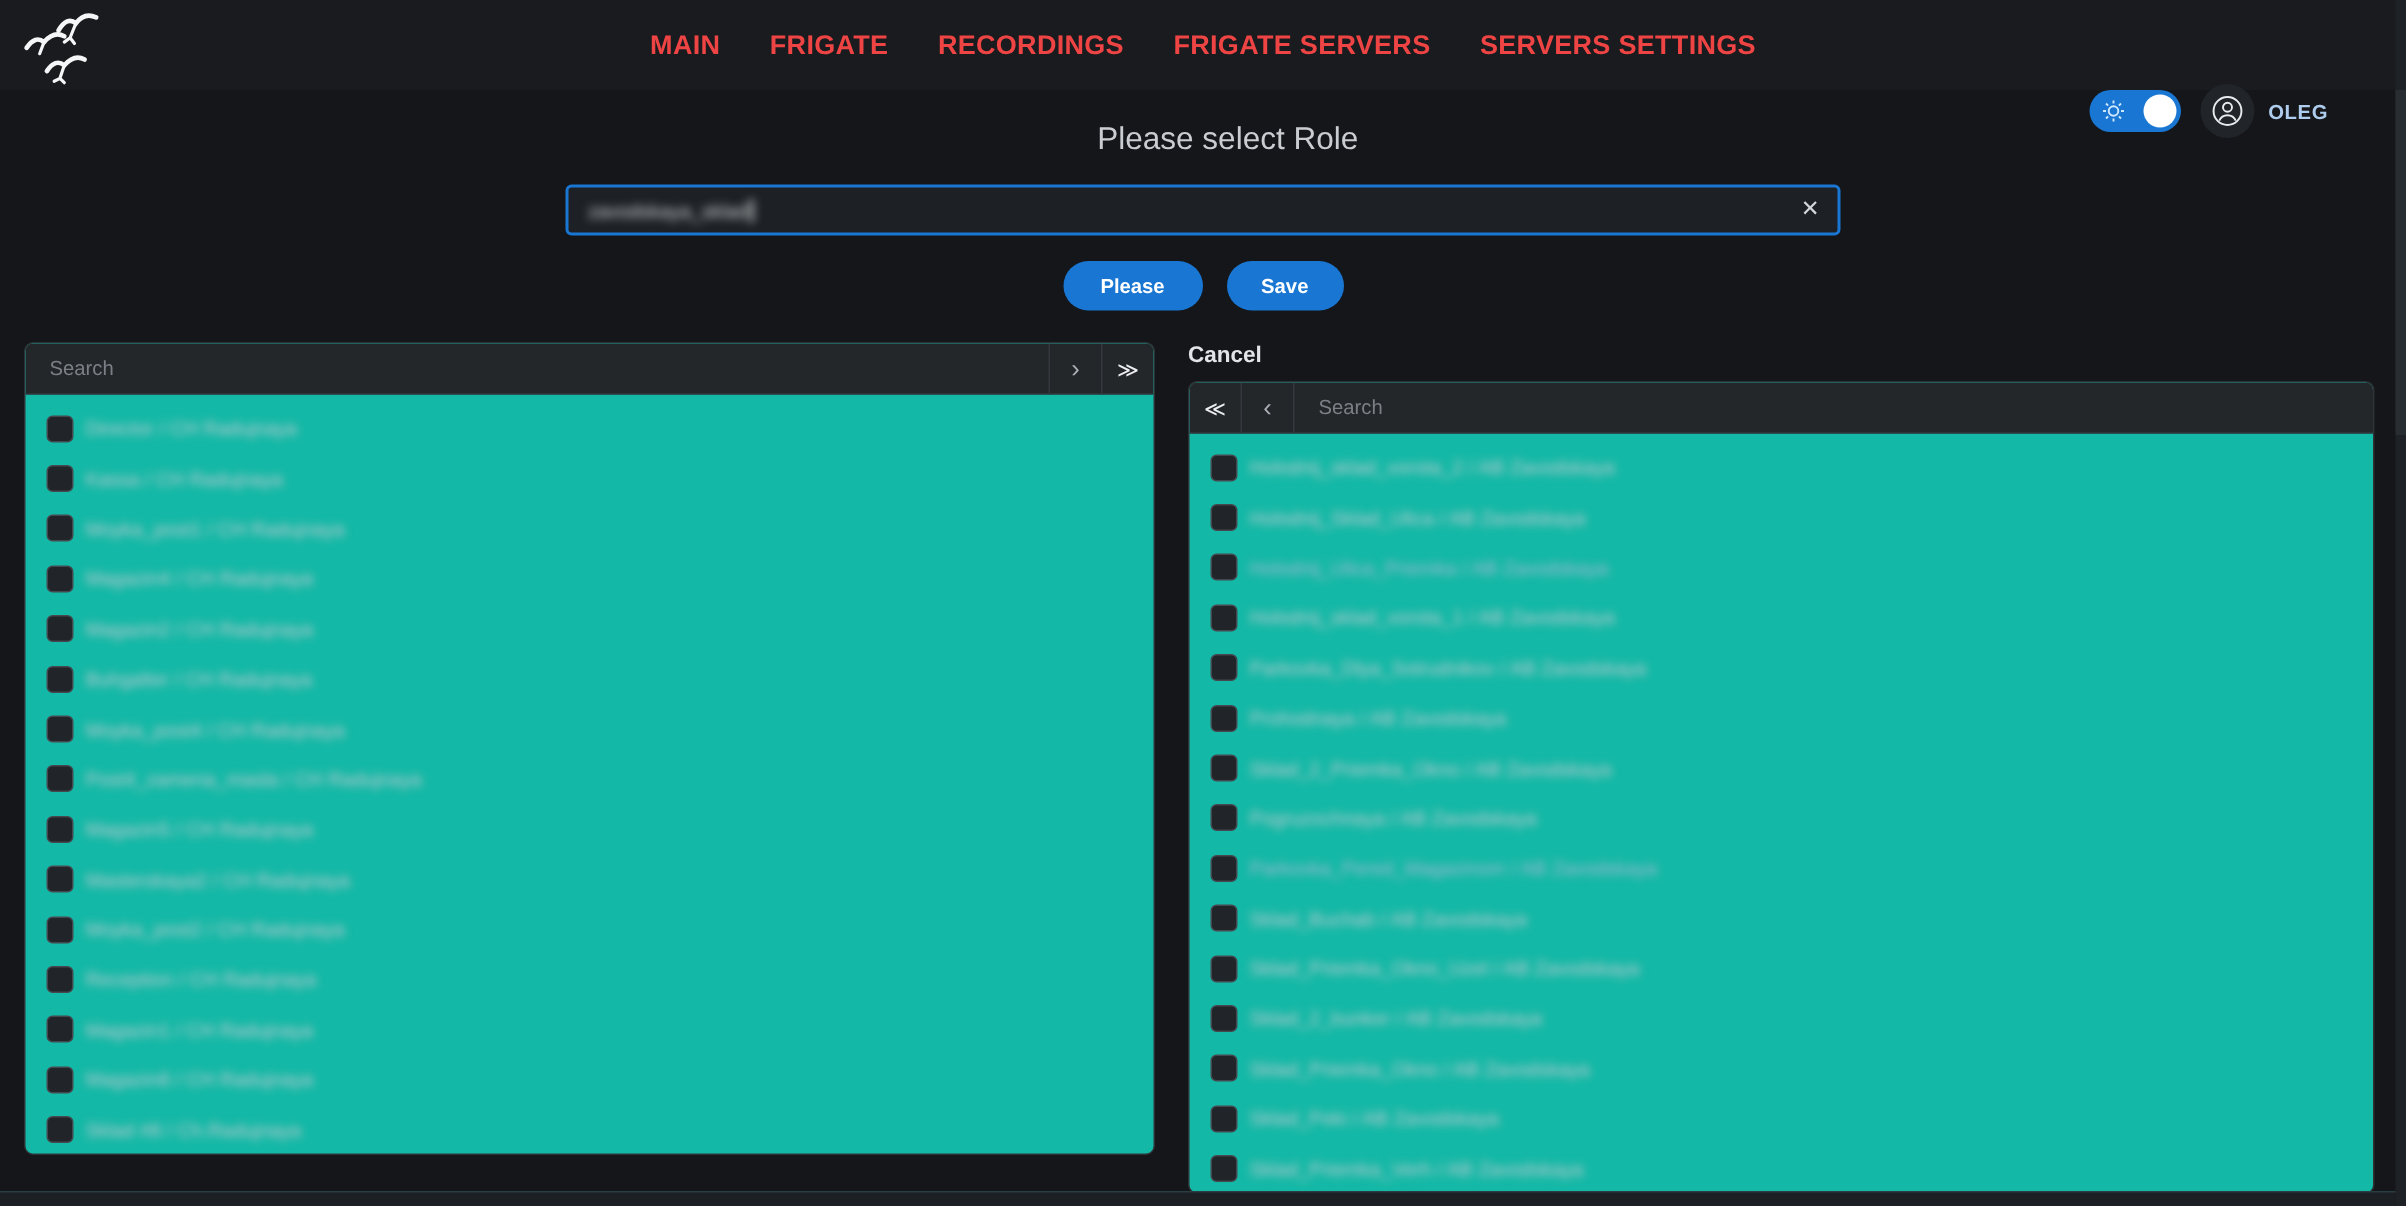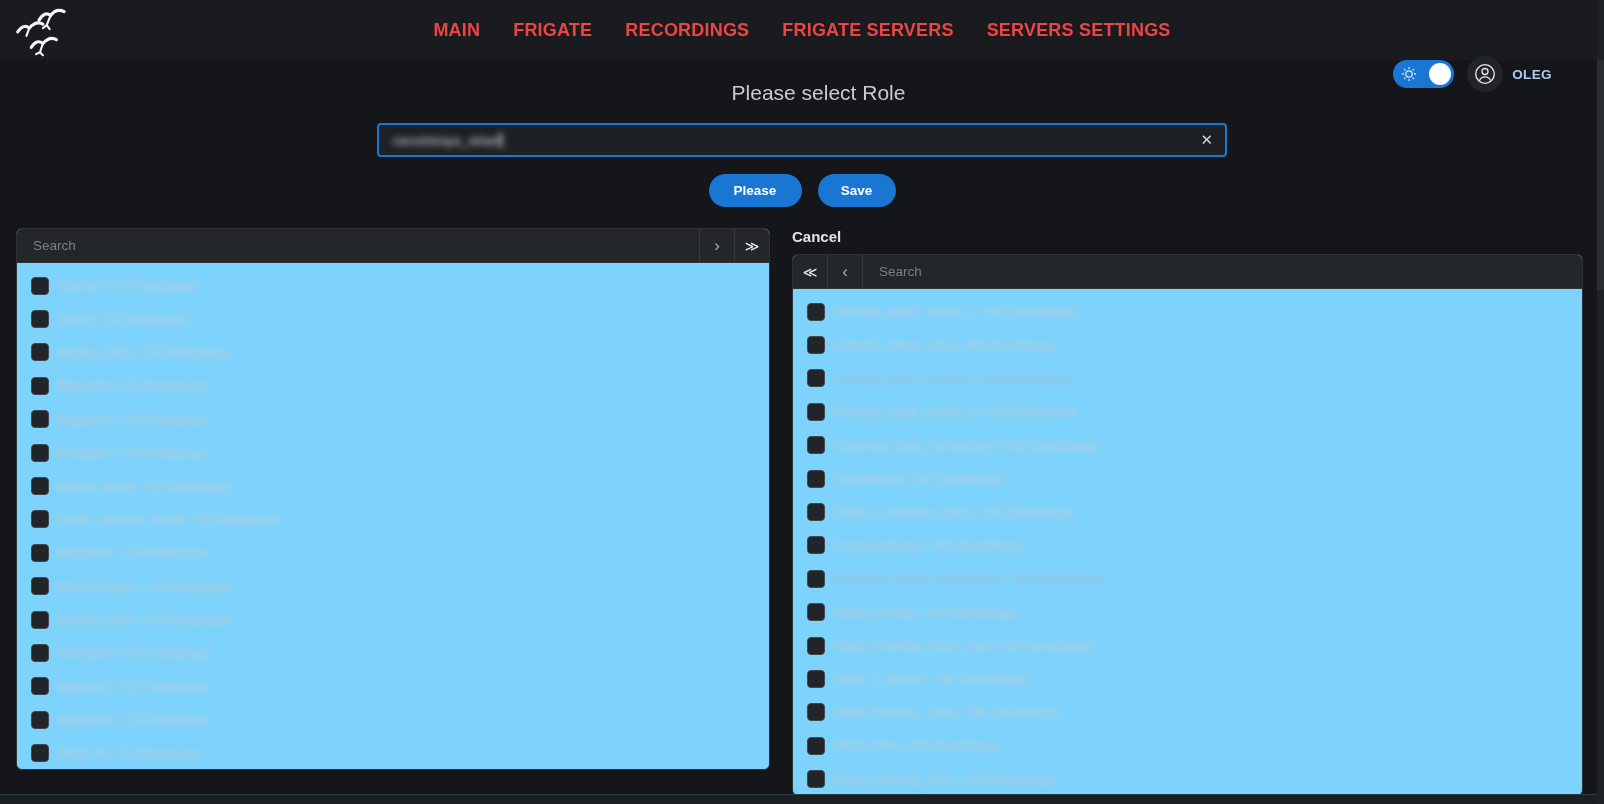--- a/index.html
+++ b/index.html
@@ -27,21 +27,21 @@
   .btn-row { display:flex; justify-content:center; gap:16px; margin-top:17px; }
   .btn { height:33px; border:none; border-radius:17px; background:#1976d2; color:#fff; font-family:inherit; font-size:13.5px; font-weight:bold; }
   .btn.cancel { width:93px; }
   .btn.save { width:78px; }
 
   
   .panels { display:flex; gap:22px; margin:21px 16px 0; }
   .panel-col.left { width:754px; }
   .panel-col.right { width:791px; }
   .panel-label { font-size:15px; font-weight:bold; color:#e2e4e7; margin-bottom:9px; }
-  .panel { height:542px; border:1px solid #2e3236; border-radius:6px; background:#7dd3fc; overflow:hidden; }
+  .panel { height:542px; border:1px solid #2e3236; border-radius:6px; background:#14b8a6; overflow:hidden; }
   .panel-head { height:34px; background:#24272a; border-bottom:1px solid #303439; display:flex; align-items:stretch; }
   .search { flex:1; display:flex; align-items:center; padding-left:16px; color:#7a8086; font-size:13.5px; }
   .head-btn { width:35px; display:grid; place-items:center; }
   .panel-head.lefth .head-btn { border-left:1px solid #35393e; }
   .panel-head.righth .head-btn { border-right:1px solid #35393e; }
   .head-btn.dim { color:#aab0b6; font-size:17px; }
   .head-btn.bright { color:#eceef0; font-size:14px; }
   .list { height:507px; padding-top:6px; overflow:hidden; }
   .row { height:33.4px; display:flex; align-items:center; padding-left:14px; }
   .checkbox { width:18px; height:18px; border:1px solid #45494f; border-radius:4px; background:#212529; flex:none; }

